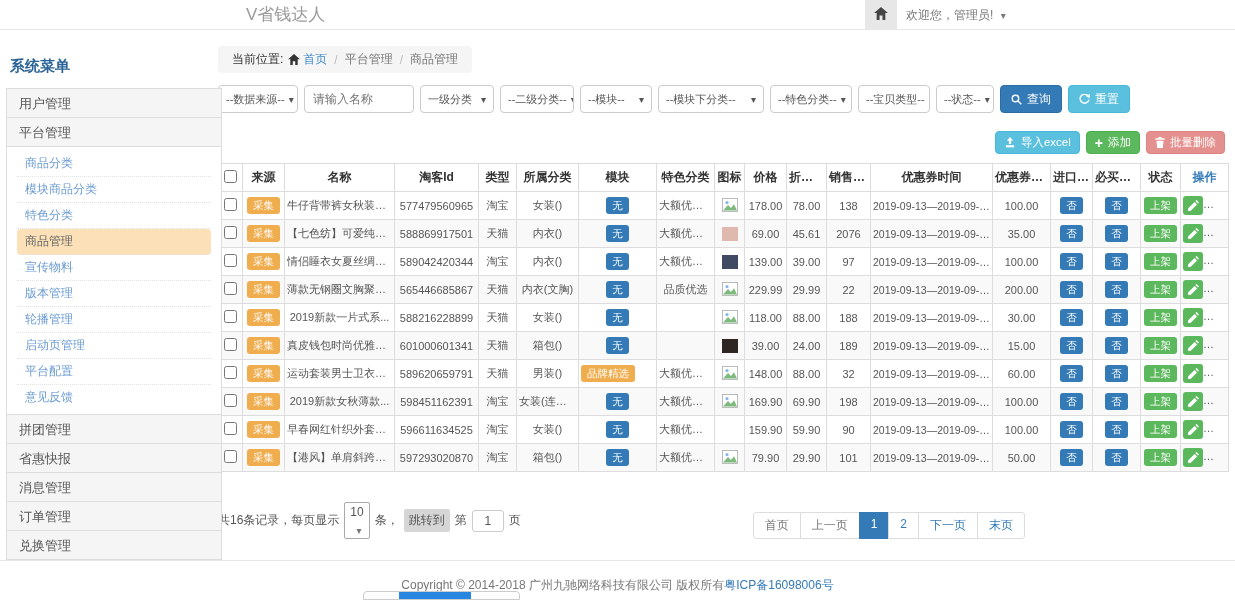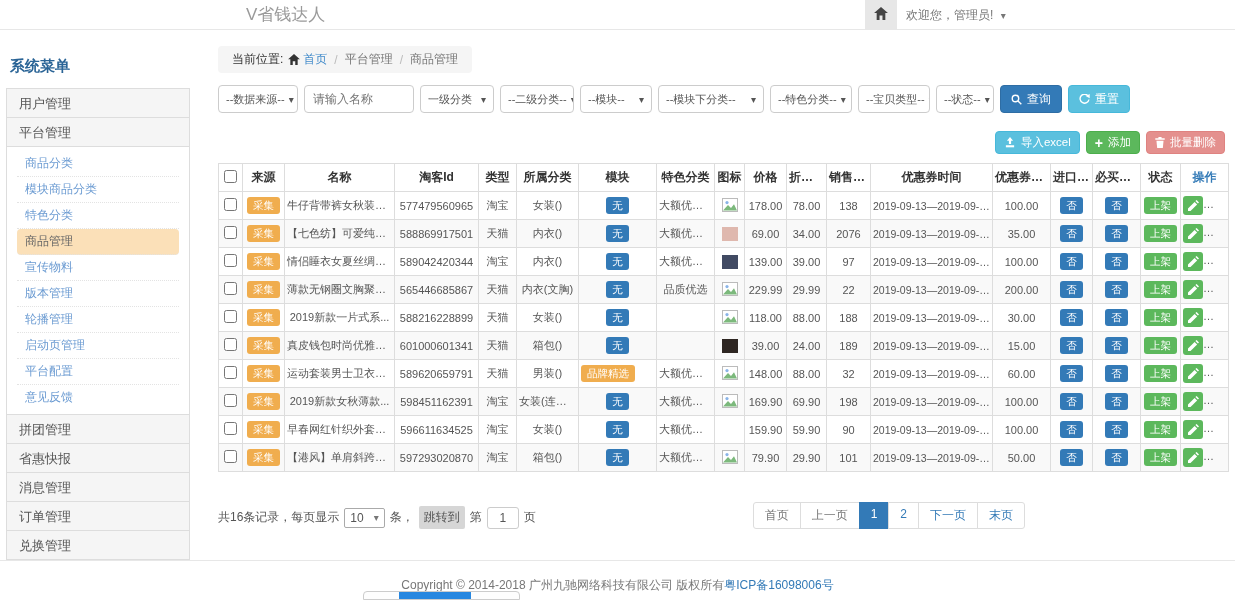--- a/index.html
+++ b/index.html
@@ -9,21 +9,21 @@
     font-family: "Liberation Sans", "DejaVu Sans", sans-serif;
     font-size: 12px; color:#555;
   }
   
   .topbar { position:absolute; top:0; left:0; right:0; height:30px; background:#fff; border-bottom:1px solid #e7e7e7; z-index:4;padding-left:44px; }
   .brand { position:absolute; left:246px; top:0; line-height:30px; font-size:17px; color:#9a9a9a; }
   .home-btn { position:absolute; left:865px; top:0; width:32px; height:29px; background:#e7e7e7; display:flex; align-items:center; justify-content:center; cursor:pointer; }
   .user-menu { position:absolute; left:906px; top:0; line-height:30px; color:#777; cursor:pointer; }
   .caret-glyph { font-size:10px; color:#777; margin-left:4px; }
   
-  .sidebar { position:absolute; left:6px; top:48px; width:184px; z-index:1; }
+  .sidebar { position:absolute; left:6px; top:48px; width:216px; z-index:1; }
   .sidebar-title { color:#2a6496; font-weight:bold; font-size:15px; padding:9px 6px 13px 4px; }
   .menu-group { border:1px solid #ddd; background:#f5f5f5; padding:0 12px; height:30px; line-height:29px; color:#555; margin-top:-1px; cursor:pointer; font-size:13px; }
   .submenu { border:1px solid #ddd; border-top:none; background:#fff; padding:4px 0; }
   .submenu-item { margin:0 10px; padding:5px 8px; line-height:15px; color:#6b9bd2; border-bottom:1px dotted #e3e3e3; cursor:pointer; }
   .submenu-item:last-child { border-bottom:none; }
   .submenu-item.active { background:#fbe0b8; border-radius:4px; color:#666; }
   
   .main { position:absolute; left:218px; top:40px; width:1007px; }
   .breadcrumb { display:inline-flex; align-items:center; background:#f5f5f5; border-radius:4px; padding:5px 14px; margin-top:6px; color:#333; }
   .breadcrumb .link { color:#428bca; margin-left:3px; cursor:pointer; }
@@ -58,21 +58,21 @@
   .icon-btn { display:inline-flex; width:20px; height:19px; border-radius:3px; align-items:center; justify-content:center; cursor:pointer; vertical-align:middle; }
   .icon-btn.edit { background:#5cb85c; }
   .icon-btn.del { background:#d9534f; margin-left:4px; }
   .thumb { display:inline-block; width:16px; height:14px; vertical-align:middle; }
   .thumb.pink { background:#dfb8ae; }
   .thumb.dark { background:#414a63; }
   .thumb.black { background:#2e2622; }
   
   .pagination-row { display:flex; justify-content:space-between; align-items:flex-end; margin-top:30px; padding-right:200px; }
   .pg-info { display:flex; align-items:center; gap:5px; color:#555; }
-  .pg-select { display:inline-flex; border:1px solid #aaa; border-radius:2px; padding:2px 5px; align-items:center; gap:6px; background:#fff; cursor:pointer; }
+  .pg-select { display:inline-flex; border:1px solid #aaa; border-radius:2px; padding:2px 5px; align-items:center; gap:6px; background:#fff; cursor:pointer;flex-direction:column; }
   .jump-btn { background:#d6d6d6; padding:3px 5px; border-radius:2px; color:#555; cursor:pointer; }
   .pg-input { width:32px; height:22px; border:1px solid #ccc; border-radius:3px; text-align:center; font-family:inherit; font-size:12px; color:#555; }
   .pager { display:flex; }
   .pg-btn { border:1px solid #ddd; background:#fff; color:#337ab7; padding:4px 11px; margin-left:-1px; cursor:pointer; }
   .pg-btn:first-child { border-radius:3px 0 0 3px; margin-left:0; }
   .pg-btn:last-child { border-radius:0 3px 3px 0; }
   .pg-btn.muted { color:#777; }
   .pg-btn.active { background:#337ab7; color:#fff; border-color:#337ab7; }
   
   .footer { position:absolute; left:0; right:0; top:560px; height:40px; background:#fff; border-top:1px solid #e7e7e7; text-align:center; color:#777; padding-top:16px; z-index:2; }
@@ -304,21 +304,21 @@
           <td><input type="checkbox" style=""></td>
           <td><span class="badge badge-orange badge-static">采集</span></td>
           <td>【七色纺】可爱纯棉家...</td>
           <td>588869917501</td>
           <td>天猫</td>
           <td>内衣()</td>
           <td><span class="badge badge-blue badge-static">无</span></td>
           <td>大额优惠券</td>
           <td><span class="thumb pink"></span></td>
           <td>69.00</td>
-          <td>34.00</td>
+          <td>45.61</td>
           <td>2076</td>
           <td class="time">2019-09-13—2019-09-18</td>
           <td>35.00</td>
           <td><span class="badge badge-blue">否</span></td>
           <td><span class="badge badge-blue">否</span></td>
           <td><span class="badge badge-green">上架</span></td>
           <td><span class="icon-btn edit">
               <span style="display:inline-flex;">
                 <svg width="11" height="11" viewBox="0 0 14 14">
                   <path d="M0 10.8 L8.4 2.4 L11.6 5.6 L3.2 14 L0 14 Z" fill="#fff"></path>

